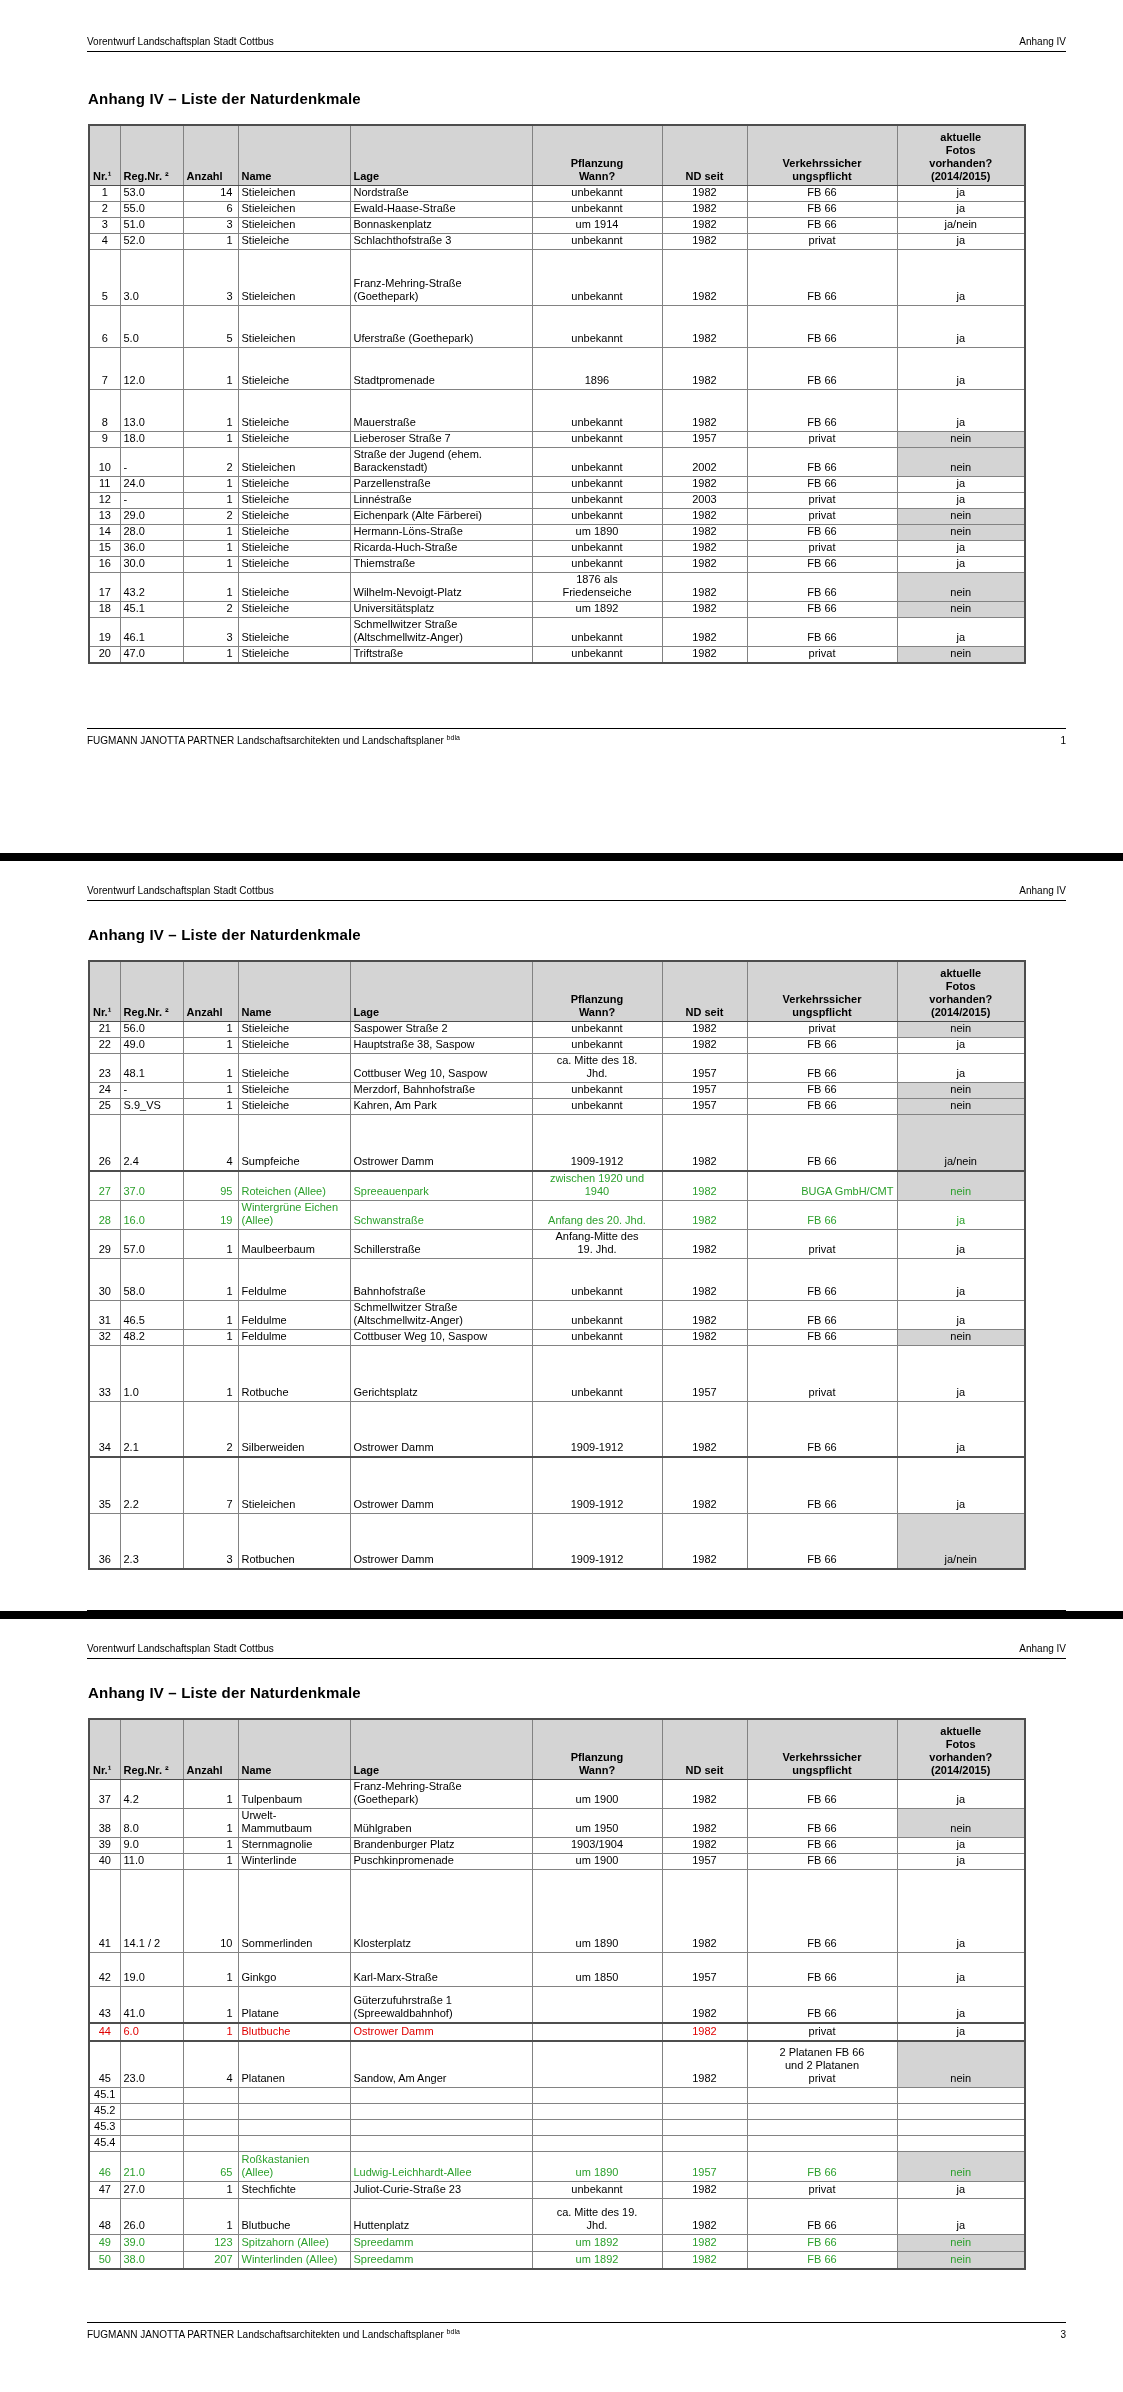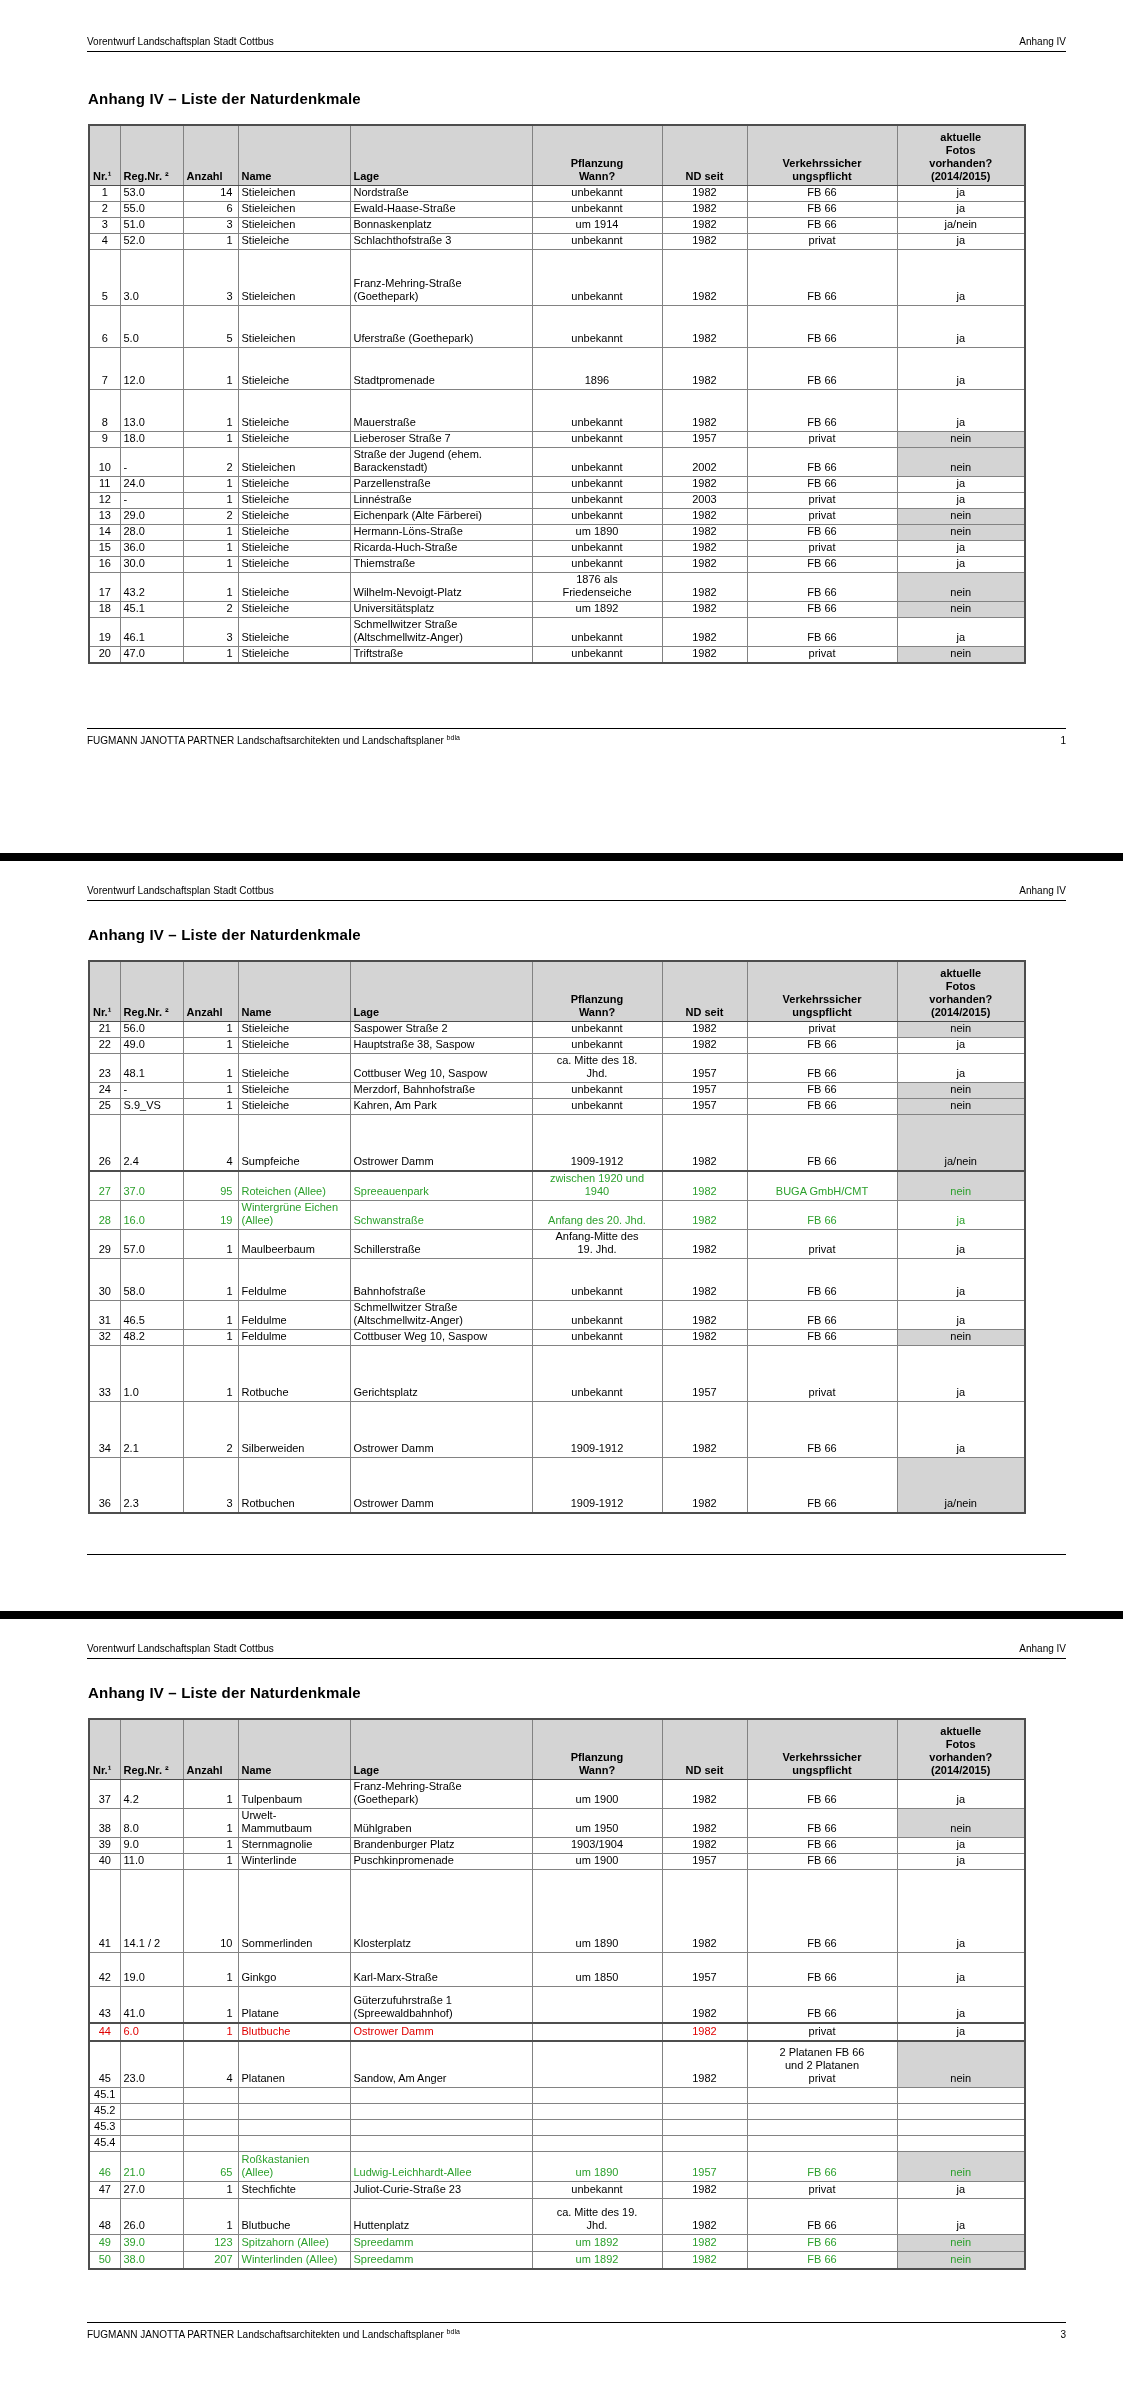--- a/index.html
+++ b/index.html
@@ -448,21 +448,21 @@
           </tr>
           <tr class="thick" style="height: 28px;">
             <td class="c-nr" style="color: rgb(44, 160, 44);">27</td>
             <td class="c-reg" style="color: rgb(44, 160, 44);">37.0</td>
             <td class="c-anz" style="color: rgb(44, 160, 44);">95</td>
             <td class="c-name" style="color: rgb(44, 160, 44);">Roteichen (Allee)</td>
             <td class="c-lage" style="color: rgb(44, 160, 44);">Spreeauenpark</td>
             <td class="c-pfl" style="color: rgb(44, 160, 44); margin-top: 29px;">zwischen 1920 und
 1940</td>
             <td class="c-nd" style="color: rgb(44, 160, 44);">1982</td>
-            <td class="c-ver" style="color: rgb(44, 160, 44);">BUGA GmbH/CMT</td>
+            <td class="c-ver" style="color: rgb(44, 160, 44); text-align: right;">BUGA GmbH/CMT</td>
             <td class="c-fot gray" style="color: rgb(44, 160, 44);">nein</td>
           </tr>
           <tr style="height: 28px;">
             <td class="c-nr" style="color: rgb(44, 160, 44);">28</td>
             <td class="c-reg" style="color: rgb(44, 160, 44);">16.0</td>
             <td class="c-anz" style="color: rgb(44, 160, 44);">19</td>
             <td class="c-name" style="color: rgb(44, 160, 44);">Wintergrüne Eichen
 (Allee)</td>
             <td class="c-lage" style="color: rgb(44, 160, 44);">Schwanstraße</td>
             <td class="c-pfl" style="color: rgb(44, 160, 44);">Anfang des 20. Jhd.</td>
@@ -525,20 +525,31 @@
             <td class="c-pfl">unbekannt</td>
             <td class="c-nd">1957</td>
             <td class="c-ver">privat</td>
             <td class="c-fot">ja</td>
           </tr>
           <tr style="height: 56px;">
             <td class="c-nr">34</td>
             <td class="c-reg">2.1</td>
             <td class="c-anz">2</td>
             <td class="c-name">Silberweiden</td>
+            <td class="c-lage">Ostrower Damm</td>
+            <td class="c-pfl">1909-1912</td>
+            <td class="c-nd">1982</td>
+            <td class="c-ver">FB 66</td>
+            <td class="c-fot">ja</td>
+          </tr>
+          <tr class="thick" style="height: 56px;">
+            <td class="c-nr">35</td>
+            <td class="c-reg">2.2</td>
+            <td class="c-anz">7</td>
+            <td class="c-name">Stieleichen</td>
             <td class="c-lage">Ostrower Damm</td>
             <td class="c-pfl">1909-1912</td>
             <td class="c-nd">1982</td>
             <td class="c-ver">FB 66</td>
             <td class="c-fot">ja</td>
           </tr>
           <tr style="height: 56px;">
             <td class="c-nr">36</td>
             <td class="c-reg">2.3</td>
             <td class="c-anz">3</td>

